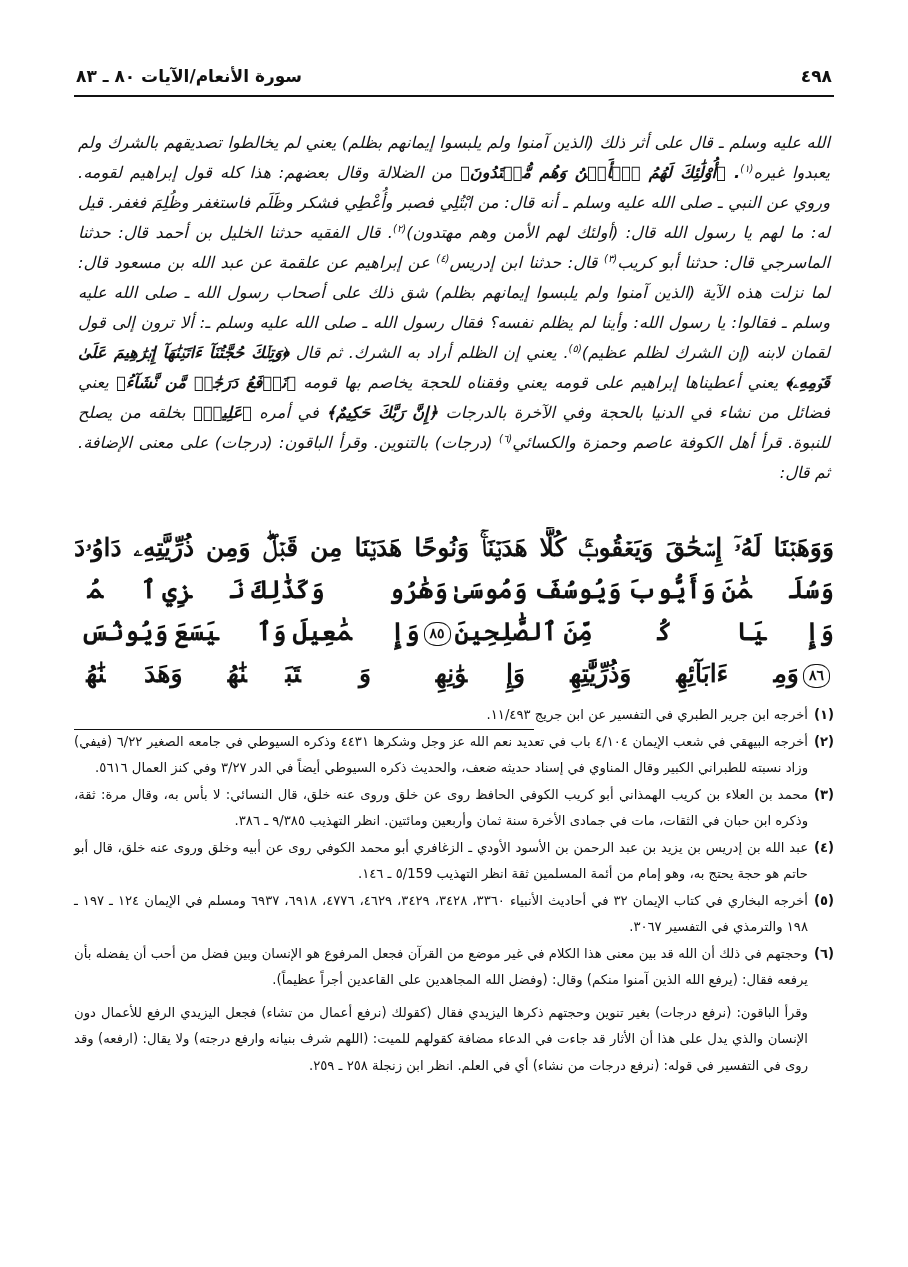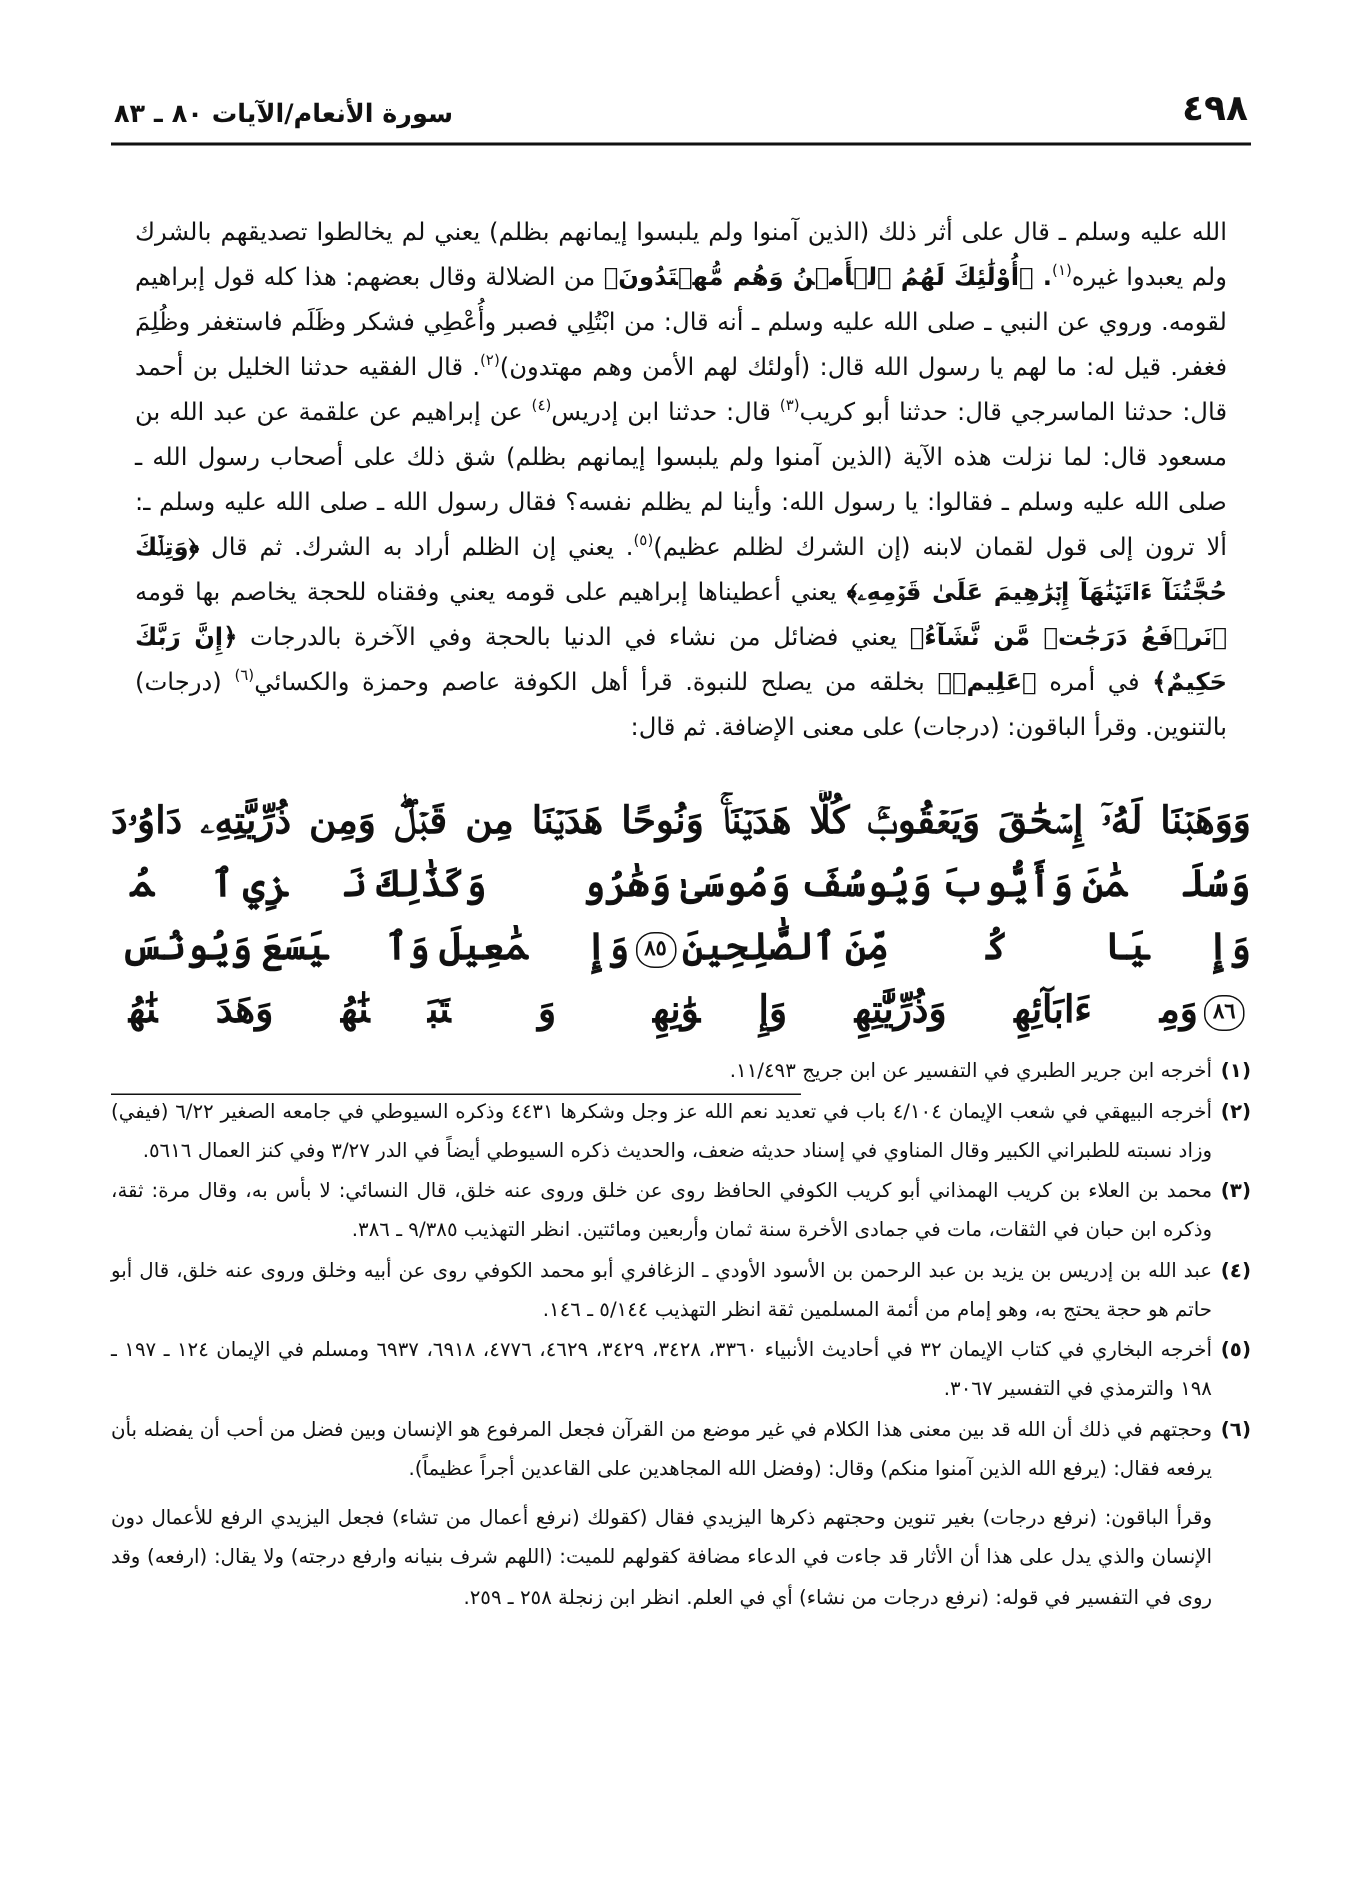--- a/index.html
+++ b/index.html
@@ -6,27 +6,27 @@
   body {
     width: 908px; height: 1267px; overflow: hidden; position: relative;
     font-family: "DejaVu Sans", sans-serif; color: #111;
   }
   .page { position: absolute; left: 0; top: 0; width: 908px; height: 1267px; direction: rtl; }
   .header {
     position: absolute; left: 76px; right: 76px; top: 62px; height: 24px;
     display: flex; justify-content: space-between; align-items: flex-end;
     font-size: 17px; font-weight: bold;
   }
-  .header .pnum { font-size: 24px; }
+  .header .pnum { font-size: 17px; }
   .header-rule { position: absolute; left: 74px; right: 74px; top: 95px; border-top: 2px solid #111; }
   .body-text {
     position: absolute; left: 74px; right: 74px; top: 124px;
     font-size: 16.2px; line-height: 30px; text-align: justify; text-align-last: right;
   }
-  .body-text p { margin: 16px; }
+  .body-text p { margin: 4px; font-style: italic; }
   .q { font-weight: bold; }
   sup { font-size: 10px; line-height: 0; }
   .verse {
     position: absolute; left: 74px; right: 74px; top: 515px;
     font-family: Liberation Serif, serif; font-size: 25px; line-height: 42px;
     text-align: justify; text-align-last: justify; font-weight: bold; margin-top: 12px;
   }
   .verse .ln { display: block; white-space: nowrap; overflow: hidden; text-align: justify; text-align-last: justify; }
   .ayah {
     display: inline-block; font-size: 14px; border: 1.5px solid #111; border-radius: 45%;
@@ -65,19 +65,19 @@
     <span class="ln"><span>وَإِلۡيَاسَۖ كُلّٞ مِّنَ ٱلصَّٰلِحِينَ</span><span class="ayah">٨٥</span><span>وَإِسۡمَٰعِيلَ وَٱلۡيَسَعَ وَيُونُسَ وَلُوطٗاۚ وَكُلّٗا فَضَّلۡنَا عَلَى ٱلۡعَٰلَمِينَ</span></span>
     <span class="ln"><span class="ayah">٨٦</span><span>وَمِنۡ ءَابَآئِهِمۡ وَذُرِّيَّٰتِهِمۡ وَإِخۡوَٰنِهِمۡۖ وَٱجۡتَبَيۡنَٰهُمۡ وَهَدَيۡنَٰهُمۡ إِلَىٰ صِرَٰطٖ مُّسۡتَقِيمٖ</span></span>
   </div>
 
   <div class="fn-rule"></div>
 
   <div class="footnotes">
     <p class="fn"><span class="n">(١)</span><span>أخرجه ابن جرير الطبري في التفسير عن ابن جريج ١١/٤٩٣.</span></p>
     <p class="fn"><span class="n">(٢)</span><span>أخرجه البيهقي في شعب الإيمان ٤/١٠٤ باب في تعديد نعم الله عز وجل وشكرها ٤٤٣١ وذكره السيوطي في جامعه الصغير ٦/٢٢ (فيفي) وزاد نسبته للطبراني الكبير وقال المناوي في إسناد حديثه ضعف، والحديث ذكره السيوطي أيضاً في الدر ٣/٢٧ وفي كنز العمال ٥٦١٦.</span></p>
     <p class="fn"><span class="n">(٣)</span><span>محمد بن العلاء بن كريب الهمذاني أبو كريب الكوفي الحافظ روى عن خلق وروى عنه خلق، قال النسائي: لا بأس به، وقال مرة: ثقة، وذكره ابن حبان في الثقات، مات في جمادى الأخرة سنة ثمان وأربعين ومائتين. انظر التهذيب ٩/٣٨٥ ـ ٣٨٦.</span></p>
-    <p class="fn"><span class="n">(٤)</span><span>عبد الله بن إدريس بن يزيد بن عبد الرحمن بن الأسود الأودي ـ الزغافري أبو محمد الكوفي روى عن أبيه وخلق وروى عنه خلق، قال أبو حاتم هو حجة يحتج به، وهو إمام من أئمة المسلمين ثقة انظر التهذيب ٥/١٤٤ ـ ١٤٦.</span></p>
+    <p class="fn"><span class="n">(٤)</span><span>عبد الله بن إدريس بن يزيد بن عبد الرحمن بن الأسود الأودي ـ الزغافري أبو محمد الكوفي روى عن أبيه وخلق وروى عنه خلق، قال أبو حاتم هو حجة يحتج به، وهو إمام من أئمة المسلمين ثقة انظر التهذيب ٥/159 ـ ١٤٦.</span></p>
     <p class="fn"><span class="n">(٥)</span><span>أخرجه البخاري في كتاب الإيمان ٣٢ في أحاديث الأنبياء ٣٣٦٠، ٣٤٢٨، ٣٤٢٩، ٤٦٢٩، ٤٧٧٦، ٦٩١٨، ٦٩٣٧ ومسلم في الإيمان ١٢٤ ـ ١٩٧ ـ ١٩٨ والترمذي في التفسير ٣٠٦٧.</span></p>
     <p class="fn"><span class="n">(٦)</span><span>وحجتهم في ذلك أن الله قد بين معنى هذا الكلام في غير موضع من القرآن فجعل المرفوع هو الإنسان وبين فضل من أحب أن يفضله بأن يرفعه فقال: (يرفع الله الذين آمنوا منكم) وقال: (وفضل الله المجاهدين على القاعدين أجراً عظيماً).</span></p>
     <p class="sub">وقرأ الباقون: (نرفع درجات) بغير تنوين وحجتهم ذكرها اليزيدي فقال (كقولك (نرفع أعمال من تشاء) فجعل اليزيدي الرفع للأعمال دون الإنسان والذي يدل على هذا أن الأثار قد جاءت في الدعاء مضافة كقولهم للميت: (اللهم شرف بنيانه وارفع درجته) ولا يقال: (ارفعه) وقد روى في التفسير في قوله: (نرفع درجات من نشاء) أي في العلم. انظر ابن زنجلة ٢٥٨ ـ ٢٥٩.</p>
   </div>
 
 </div>
 
 </body></html>

